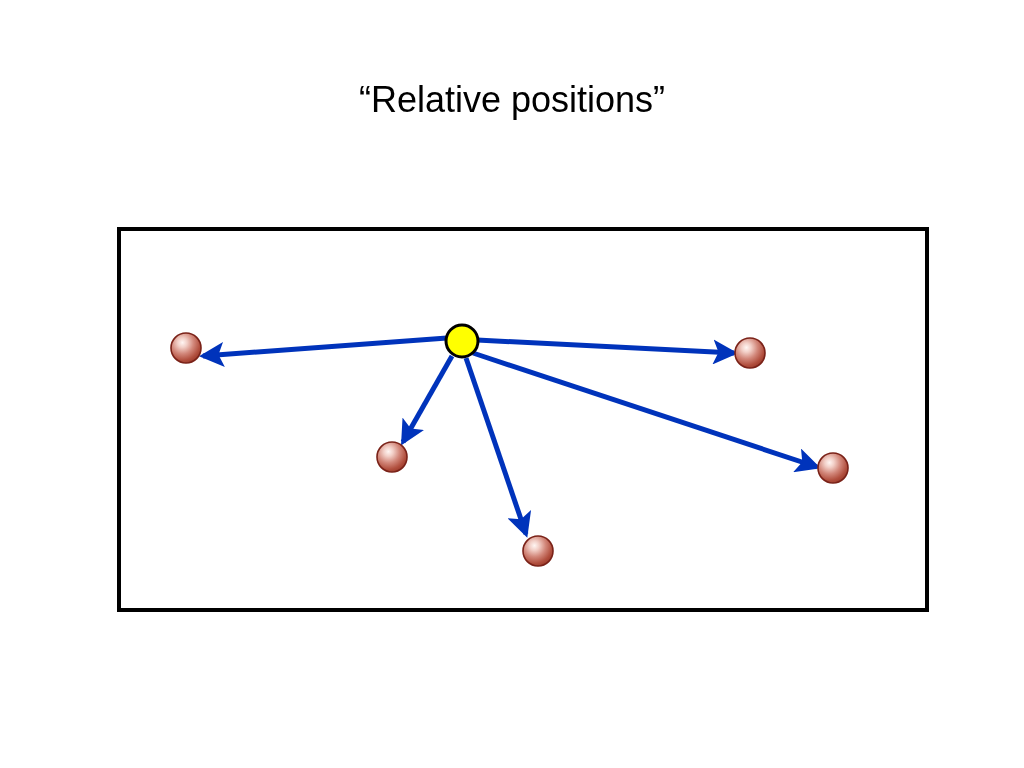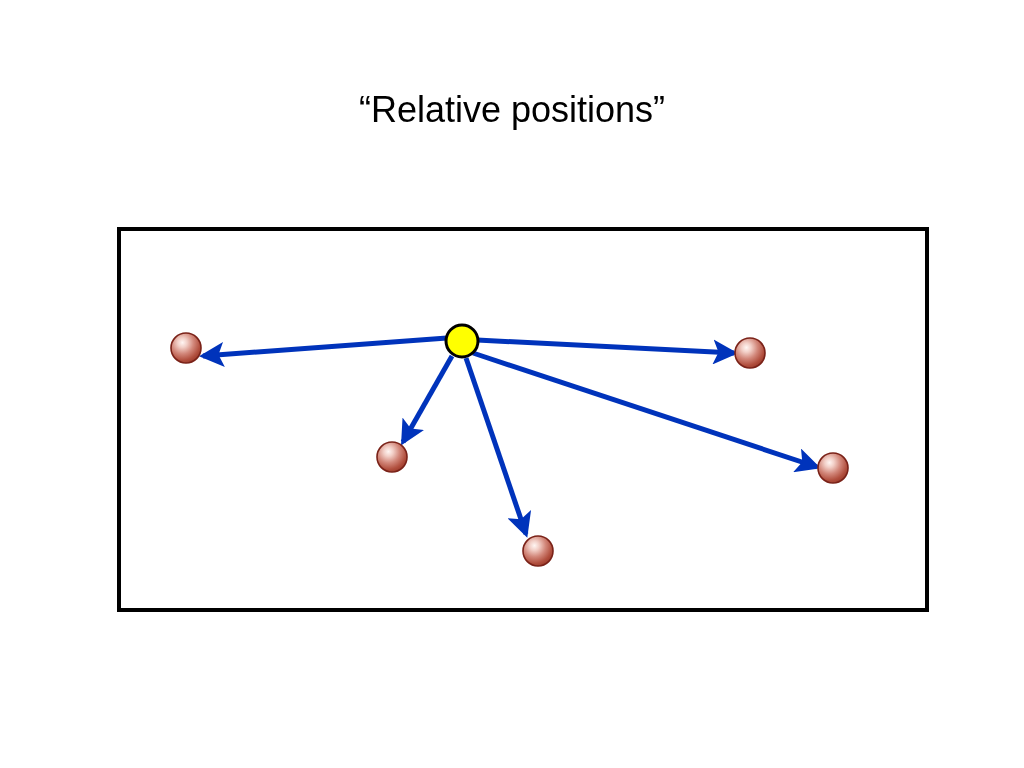--- a/index.html
+++ b/index.html
@@ -14,21 +14,21 @@
   #slide {
     position: relative;
     width: 1024px;
     height: 768px;
     background: #ffffff;
     overflow: hidden;
   }
   #slide-title {
     position: absolute;
     left: 0;
-    top: 88px;
+    top: 78px;
     width: 1024px;
     text-align: center;
     font-family: "Liberation Sans", sans-serif;
     font-size: 36px;
     font-weight: 400;
     line-height: 44px;
     color: #000000;
     letter-spacing: 0px;
     white-space: nowrap;
   }

